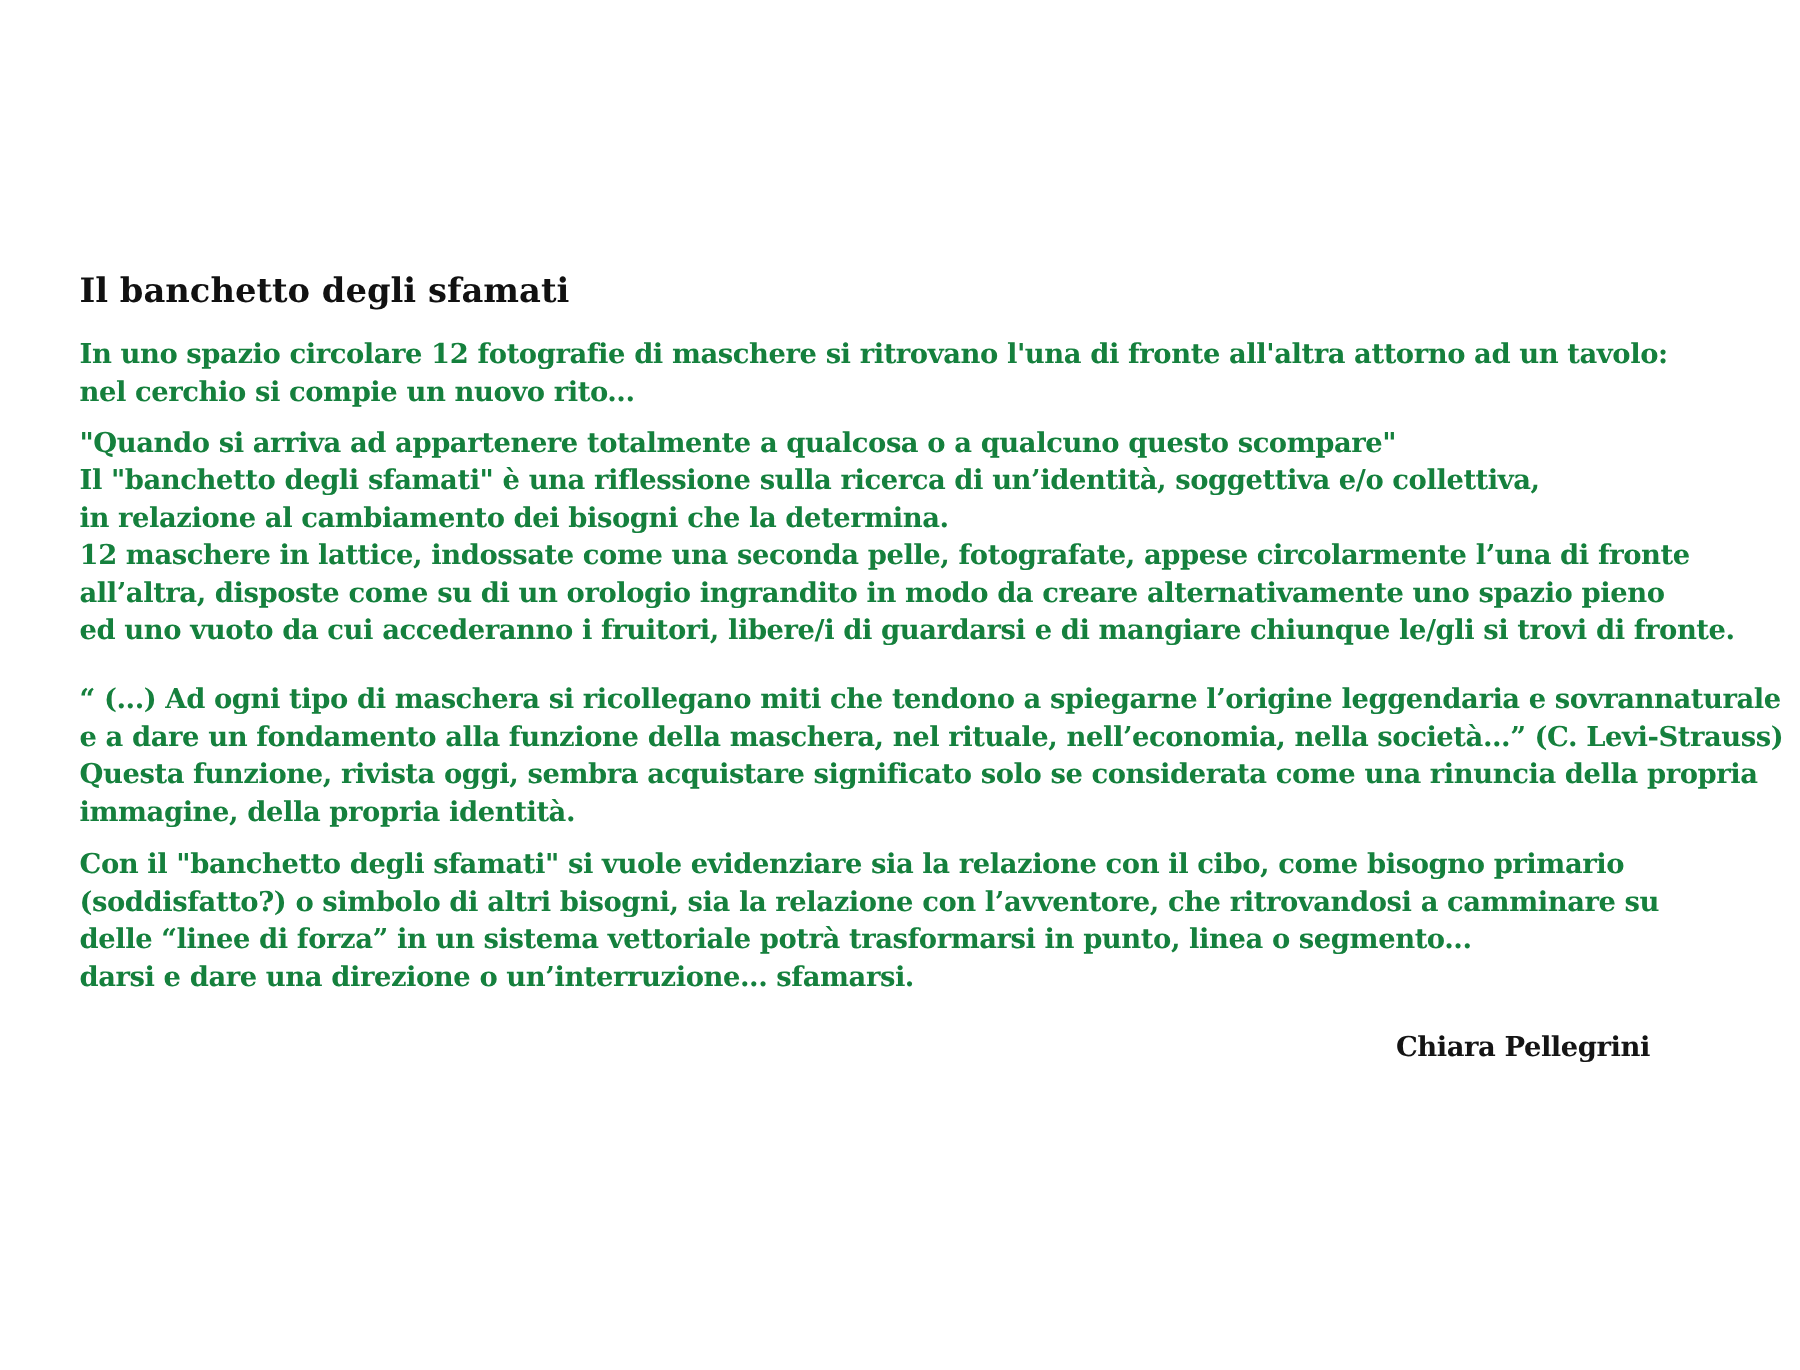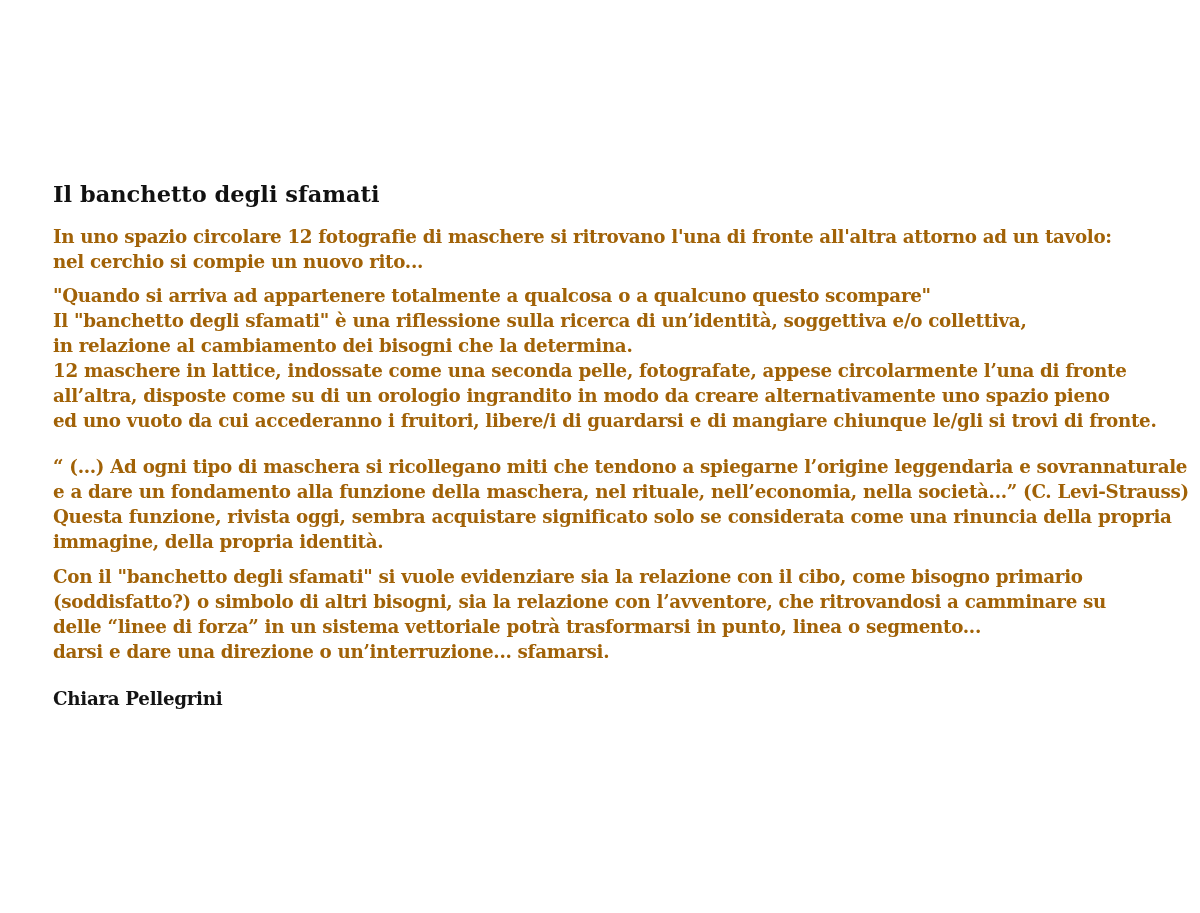--- a/index.html
+++ b/index.html
@@ -27,36 +27,36 @@
       margin: 0 0 16px 0;
       letter-spacing: 0;
       color: #111111;
     }
     .para {
       font-size: 18.3px;
       line-height: 25px;
       margin: 0 0 9px 0;
       letter-spacing: -0.3px;
       white-space: pre;
-      color: #a16207;
+      color: #15803d;
     }
     .para.mb-lg {
       margin-bottom: 21px;
     }
     .para.mb-md {
       margin-bottom: 10px;
     }
     .para.mb-xl {
       margin-bottom: 22px;
     }
     .signature {
       font-size: 18.3px;
       line-height: 25px;
       letter-spacing: -0.3px;
-      text-align: left;
+      text-align: right;
       margin: 0 55px 0 0;
       color: #141414;
     }
   </style>
 </head>
 <body>
 
 <div class="page">
   <h1 class="title">Il banchetto degli sfamati</h1>
 

